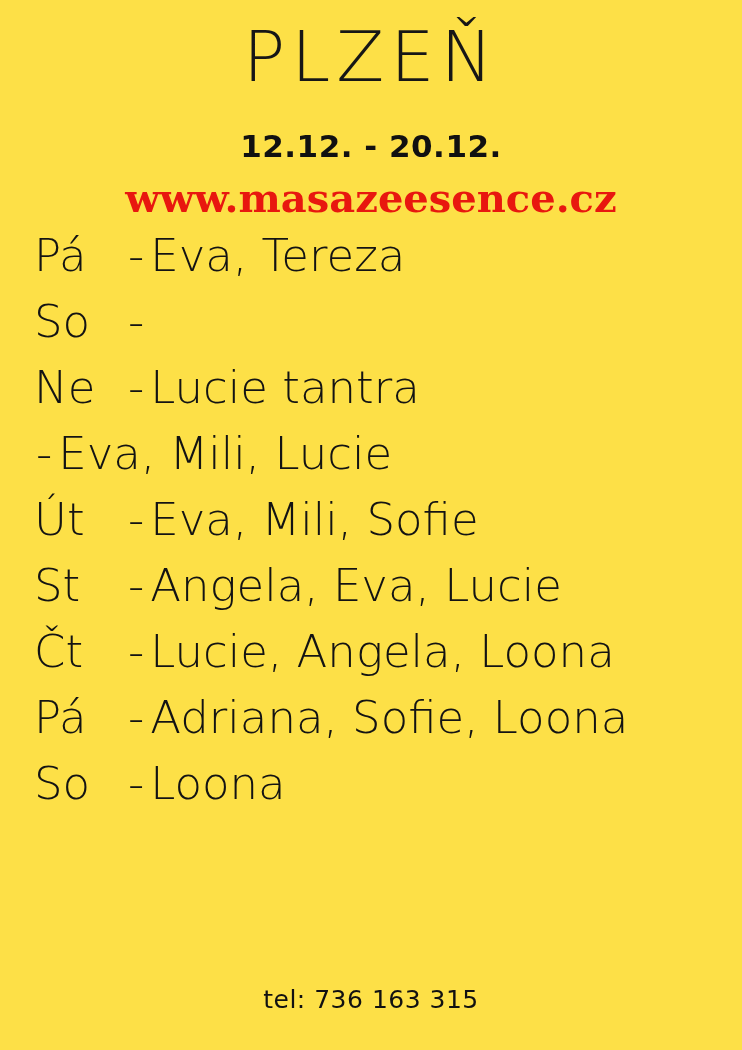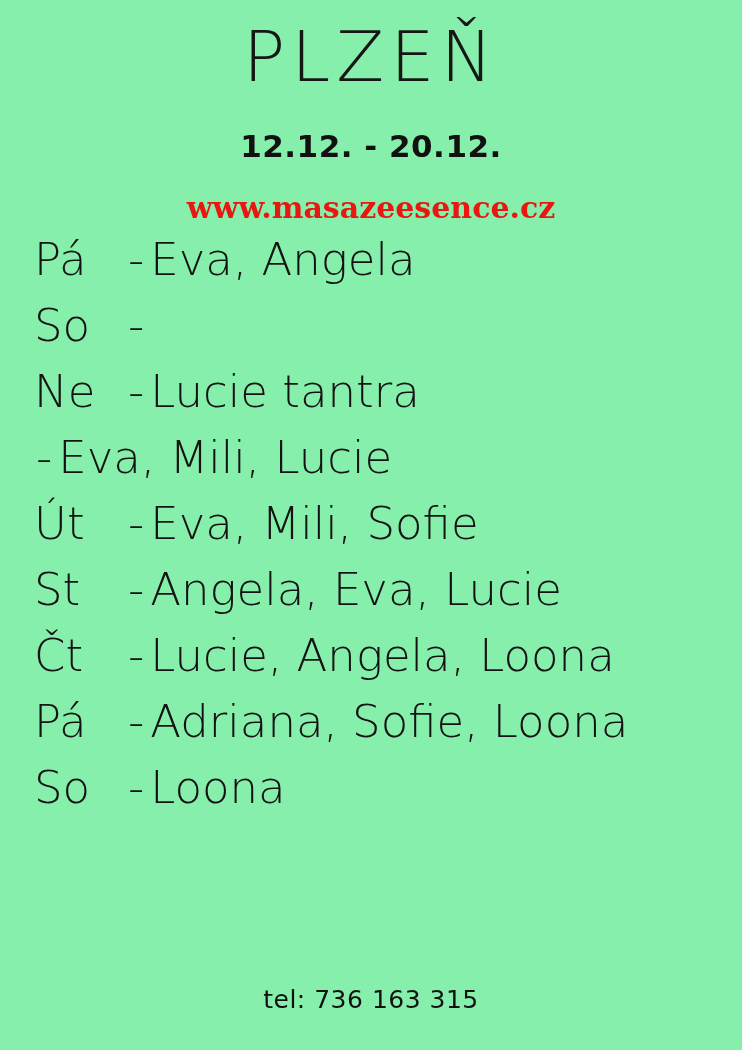--- a/index.html
+++ b/index.html
@@ -10,21 +10,21 @@
     width: 742px;
     height: 1050px;
     background: #f9c4bd;
     font-family: "DejaVu Sans", sans-serif;
     overflow: hidden;
   }
   .poster {
     position: relative;
     width: 742px;
     height: 1050px;
-    background: #86efac;
+    background: #fde047;
     box-sizing: border-box;
   }
   .city-title {
     text-align: center;
     font-family: "DejaVu Sans", sans-serif;
     font-weight: 300;
     font-size: 70px;
     letter-spacing: 6px;
     color: #161616;
     padding-top: 22px;
@@ -36,23 +36,23 @@
     font-weight: bold;
     font-size: 31px;
     letter-spacing: 0.5px;
     color: #111111;
     margin-top: 36px;
   }
   .website {
     text-align: center;
     font-family: "DejaVu Serif", serif;
     font-weight: bold;
-    font-size: 30px;
+    font-size: 40px;
     color: #e8170f;
-    margin-top: 26px;
+    margin-top: 10px;
     letter-spacing: 0px;
   }
   .schedule {
     margin-top: 12px;
     padding: 0 24px 0 34px;
   }
   .row {
     display: flex;
     align-items: baseline;
     font-size: 45px;
@@ -96,21 +96,21 @@
 
   <div class="date-range">12.12. - 20.12.</div>
 
   <div class="website">www.masazeesence.cz</div>
 
   <div class="schedule">
 
     <div class="row">
       <span class="day">Pá</span>
       <span class="dash">-</span>
-      <span class="names">Eva, Angela</span>
+      <span class="names">Eva, Tereza</span>
     </div>
 
     <div class="row">
       <span class="day">So</span>
       <span class="dash">-</span>
     </div>
 
     <div class="row">
       <span class="day">Ne</span>
       <span class="dash">-</span>

